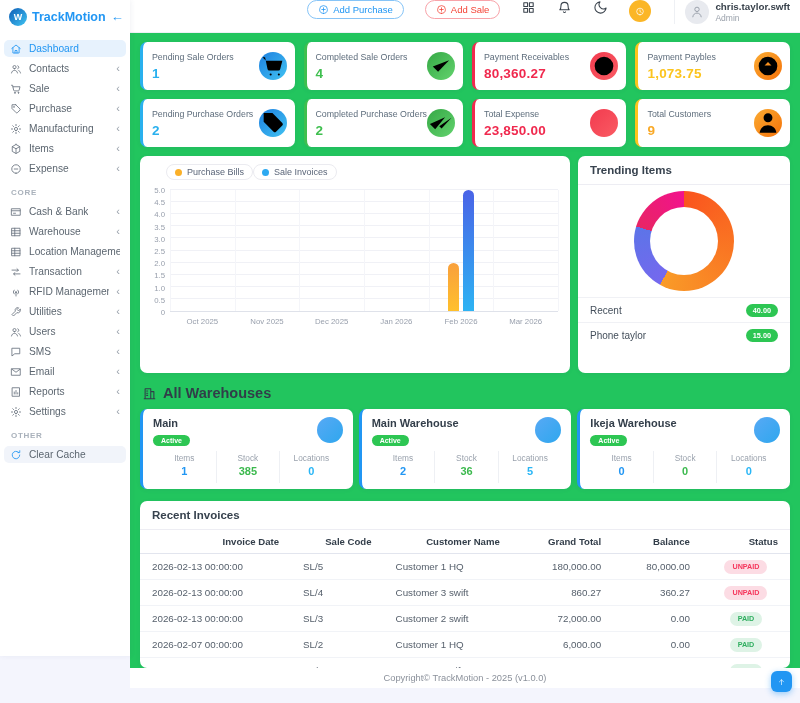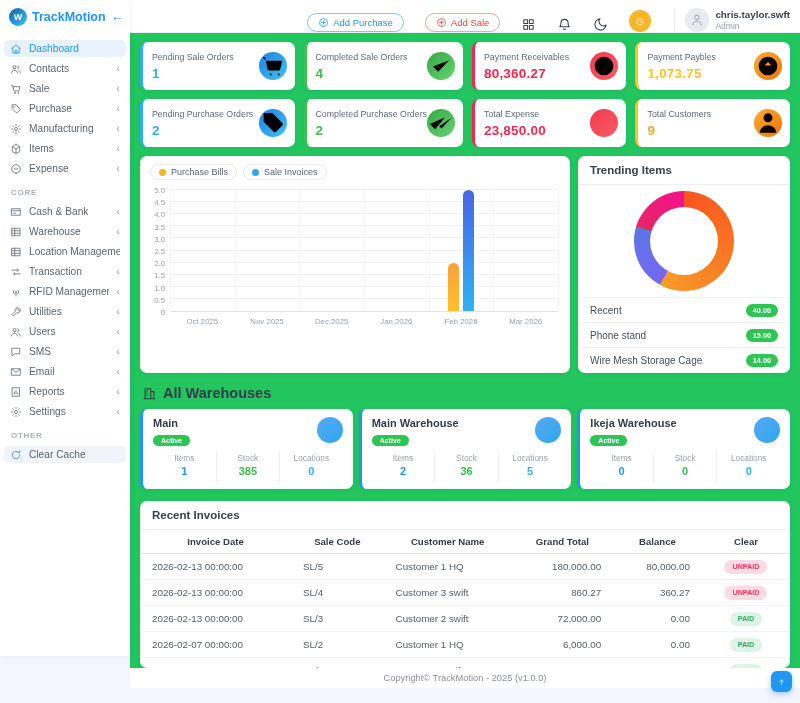--- a/index.html
+++ b/index.html
@@ -24,21 +24,21 @@
   .nav-label{font-size:10.2px;white-space:nowrap;overflow:hidden}
   .nav-chev{margin-left:auto;font-size:11px;line-height:1;color:#9aa2ac;flex:none}
   .nav-item.active{background:#e7f2fd;color:#2196f3}
   .nav-item.active .ico,.nav-item.active .nav-label{color:#2196f3}
   .nav-item.hl{background:#f1f4fa}
   .nav-item.hl .ico{color:#2196f3}
   .nav-sec{font-size:8px;font-weight:bold;letter-spacing:.7px;color:#a9b1bb;padding:8px 11px 3px}
 
   
   .topbar{position:absolute;left:130px;right:0;top:0;height:33px;background:#fff;z-index:2;
-          display:flex;align-items:flex-end;gap:21px;padding:0 10px;border-bottom:1px solid #eef0f6}
+          display:flex;align-items:flex-start;gap:21px;padding:0 10px;border-bottom:1px solid #eef0f6}
   .spacer{flex:1}
   .pill{display:inline-flex;align-items:center;gap:4px;height:19px;padding:0 10px;border-radius:10px;
         background:#fff;font-size:9.5px;font-family:inherit;cursor:pointer}
   .pill .ico{width:11px;height:11px}
   .pill.blue{border:1px solid #86c4f7;color:#2196f3}
   .pill.red{border:1px solid #f8a3a9;color:#f44336}
   .hicon{width:15px;height:15px;color:#39424c;cursor:pointer}
   .clockbtn{width:22px;height:22px;border-radius:50%;border:none;background:#fbb626;color:#fff;
             display:flex;align-items:center;justify-content:center;cursor:pointer}
   .clockbtn .ico{width:13px;height:13px}
@@ -61,21 +61,21 @@
   .stat{background:#fff;border-radius:7px;border-left:3px solid #ccc;box-shadow:0 1px 4px rgba(50,60,110,.08);
         height:48px;padding:7px 8px 7px 9px;display:flex;align-items:center;justify-content:space-between}
   .stat .lab{font-size:8.8px;color:#5d6c7b;margin-bottom:4px;white-space:nowrap}
   .stat .val{font-size:13.5px;font-weight:bold;letter-spacing:.2px}
   .bubble{width:28px;height:28px;border-radius:50%;color:#fff;flex:none;
           display:flex;align-items:center;justify-content:center}
 
   
   .charts{display:flex;gap:8px;margin-top:9px}
   .chart-card{width:430px;height:217px}
-  .legend{display:flex;gap:6px;padding:8px 10px 2px}
+  .legend{display:flex;gap:0;padding:8px 26px 2px}
   .chip{display:inline-flex;align-items:center;gap:5px;border:1px solid #ebebf0;border-radius:10px;
         padding:2px 8px;font-size:9px;color:#5a6578;background:#fff;cursor:pointer}
   .dot{width:7px;height:7px;border-radius:50%}
   .chart-wrap{display:flex;padding:8px 12px 0 6px}
   .ylab{width:24px;position:relative;height:122px;flex:none}
   .ylab span{position:absolute;right:5px;font-size:7.8px;color:#99a0ad;transform:translateY(50%)}
   .plot-col{flex:1}
   .plot{position:relative;height:122px;border-bottom:1px solid #dfe2ea}
   .gl-h{position:absolute;left:0;right:0;height:1px;background:#f0f1f6}
   .gl-v{position:absolute;top:0;bottom:0;width:1px;background:#f4f5f9}
@@ -105,21 +105,21 @@
   .wh-stats{display:flex;margin-top:4px}
   .wh-col{flex:1;text-align:center;padding:2px 0 6px}
   .wh-col + .wh-col{border-left:1px solid #eef0f4}
   .wh-lab{font-size:8.3px;color:#9aa2ad;margin-bottom:2px}
   .wh-val{font-size:11px;font-weight:bold}
   .c-items{color:#2196f3}.c-stock{color:#3cb94e}.c-loc{color:#29b6f6}
 
   
   .inv-card{margin-top:12px;height:167px;overflow:hidden}
   table{width:100%;border-collapse:collapse}
-  thead th{font-size:9.6px;font-weight:bold;color:#333e4a;text-align:center;padding:6px 12px;
+  thead th{font-size:9.6px;font-weight:bold;color:#333e4a;text-align:right;padding:6px 12px;
            border-bottom:1px solid #e2e5ee;white-space:nowrap}
   tbody td{font-size:9.8px;color:#555f6b;padding:5.5px 12px;border-bottom:1px solid #f1f3f7;white-space:nowrap}
   .ta-r{text-align:right}.ta-c{text-align:center}
   .st-badge{display:inline-block;font-size:7.2px;font-weight:bold;padding:2.5px 8px;border-radius:8px}
   .st-unpaid{background:#fcdce4;color:#f5365c}
   .st-paid{background:#def3e6;color:#2fae5f}
 
   
   .footer{position:absolute;left:130px;right:0;top:668px;height:20px;background:#fff;
           display:flex;align-items:center;justify-content:center;font-size:9.3px;color:#8b919b}
@@ -521,26 +521,22 @@
 
     <div class="card trend-card">
       <div class="card-head">Trending Items</div>
       <div class="donut" id="donut" style="background: conic-gradient(rgb(250, 84, 30) 0%, rgb(249, 155, 40) 57.97%, rgb(117, 104, 238) 57.97%, rgb(93, 116, 232) 79.71%, rgb(232, 37, 101) 79.71%, rgb(242, 18, 140) 100%);"></div>
       <div id="trendlist">
           <div class="trend-row">
             <span>Recent</span>
             <span class="badge-green">40.00</span>
           </div>
           <div class="trend-row">
-            <span>Phone stand</span>
+            <span>Phone taylor</span>
             <span class="badge-green">15.00</span>
-          </div>
-          <div class="trend-row">
-            <span>Wire Mesh Storage Cage</span>
-            <span class="badge-green">14.00</span>
           </div>
         </div>
     </div>
   </section>
 
   <section>
     <div class="wh-head">
       <span class="ico">
           <svg viewBox="0 0 24 24">
             <path d="M3.5 20.5h17M5 20.5V4.5h9v16M14 20.5V9h5v11.5M7.5 8h1.5M7.5 11.5h1.5M7.5 15h1.5"></path>
@@ -615,21 +611,21 @@
   <section class="card inv-card">
     <div class="card-head">Recent Invoices</div>
     <table>
       <thead id="invhead">
           <tr>
             <th>Invoice Date</th>
             <th>Sale Code</th>
             <th>Customer Name</th>
             <th>Grand Total</th>
             <th>Balance</th>
-            <th>Clear</th>
+            <th>Status</th>
           </tr>
         </thead>
       <tbody id="invbody">
           <tr>
             <td>2026-02-13 00:00:00</td>
             <td>SL/5</td>
             <td>Customer 1 HQ</td>
             <td class="ta-r">180,000.00</td>
             <td class="ta-r">80,000.00</td>
             <td class="ta-c"><span class="st-badge st-unpaid">UNPAID</span></td>

